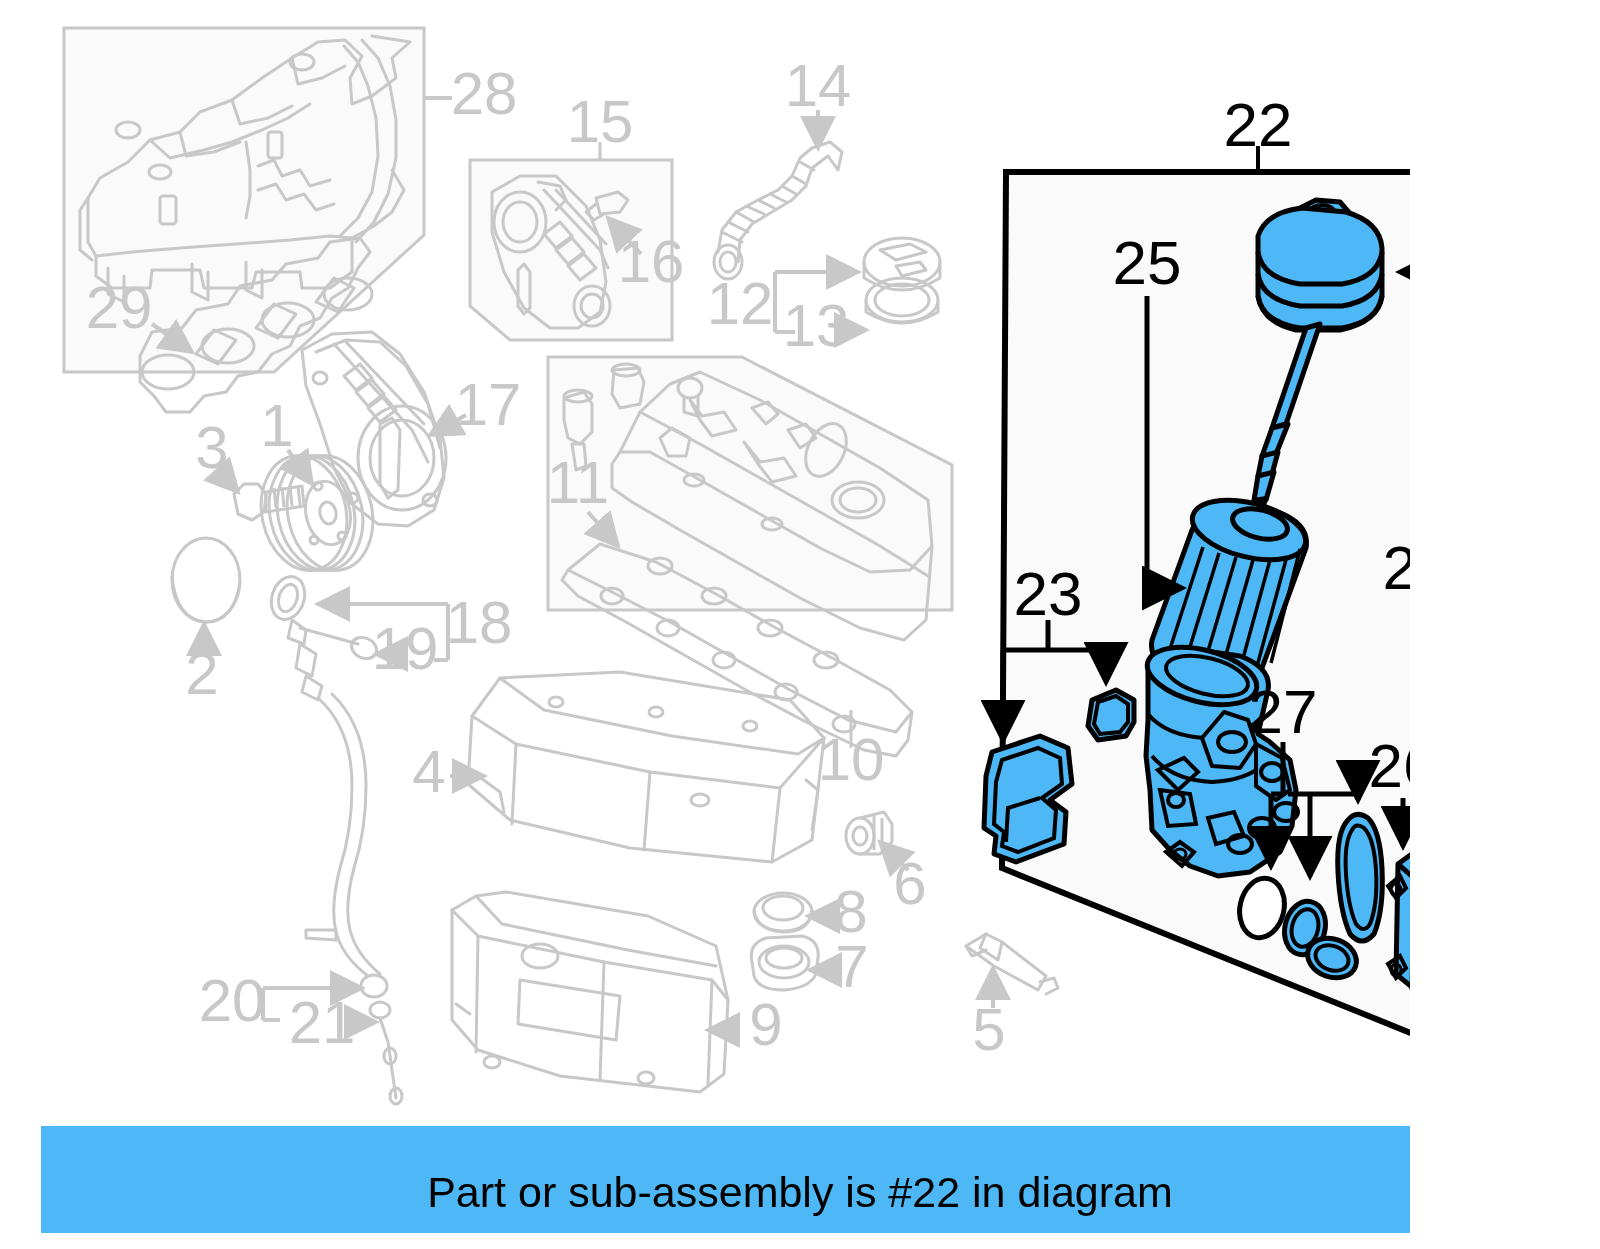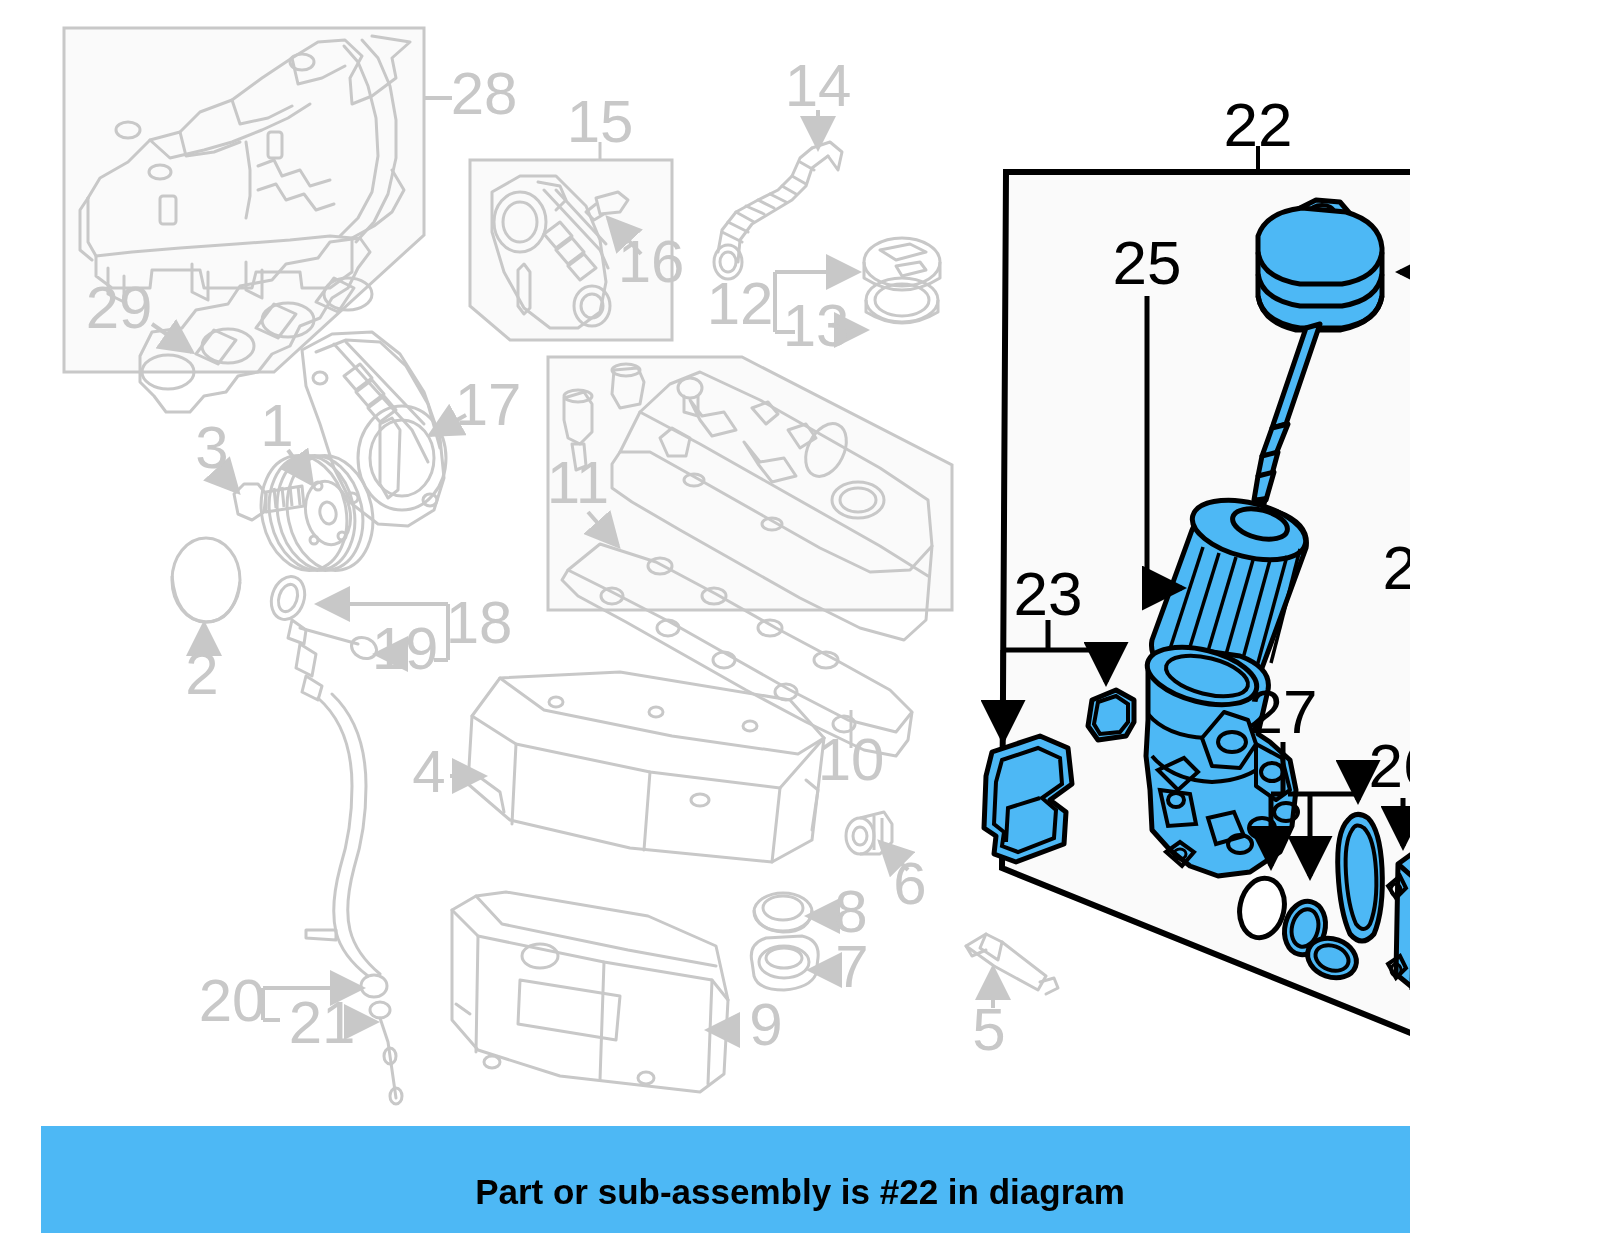--- a/index.html
+++ b/index.html
@@ -33,23 +33,23 @@
     background: #4db8f5;
     display: flex;
     flex-direction: column;
     align-items: center;
     justify-content: center;
     box-sizing: border-box;
   }
   .banner-line {
     color: #000000;
     font-family: "Liberation Sans", sans-serif;
-    font-size: 35px;
+    font-size: 43px;
     line-height: 50px;
-    font-weight: 700;
+    font-weight: 400;
     letter-spacing: 0px;
     white-space: nowrap;
     margin-top: 24px;
   }
   
   text.lbl {
     font-family: "Liberation Sans", sans-serif;
     font-weight: 400;
   }
 </style>

